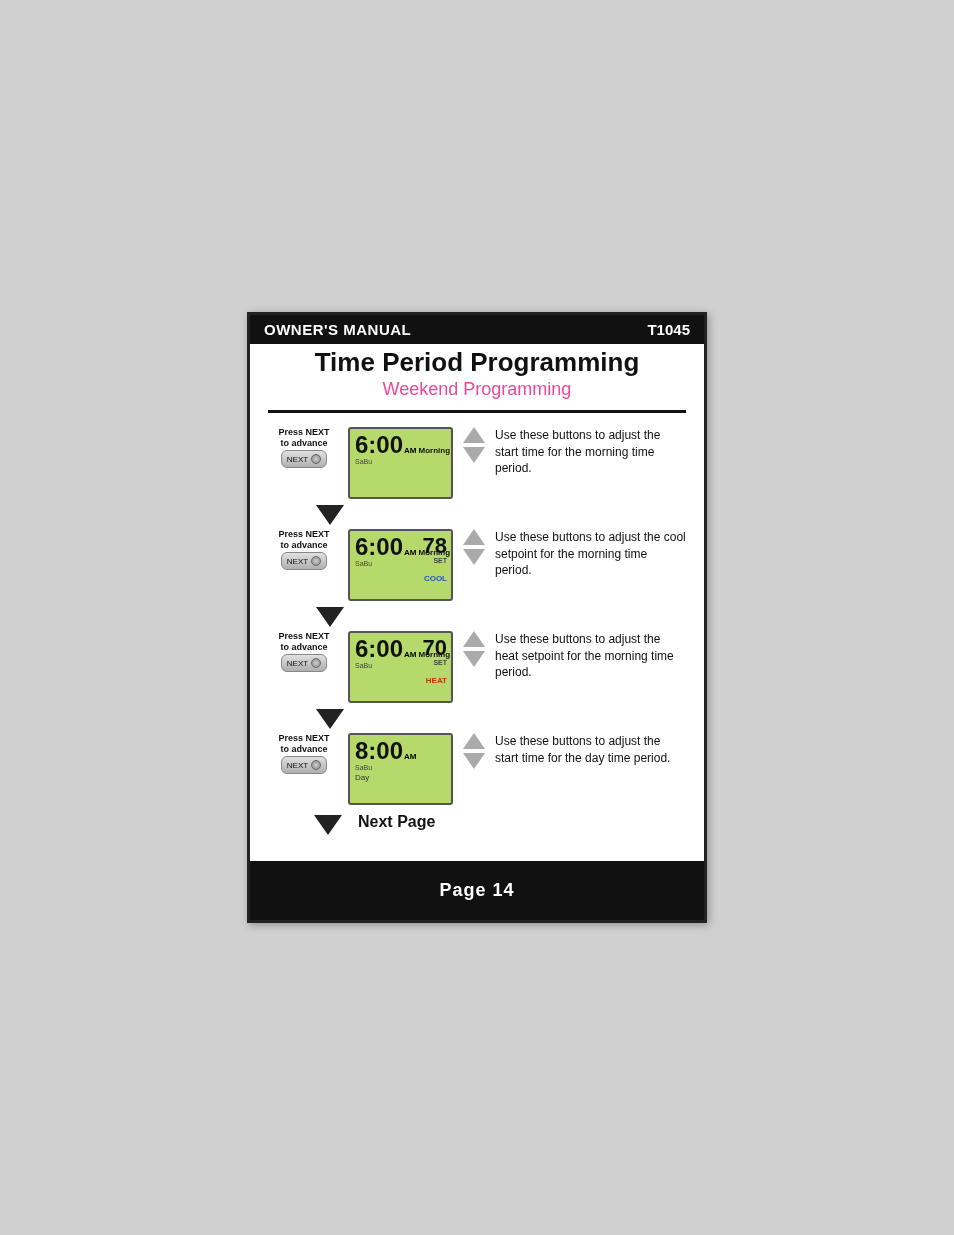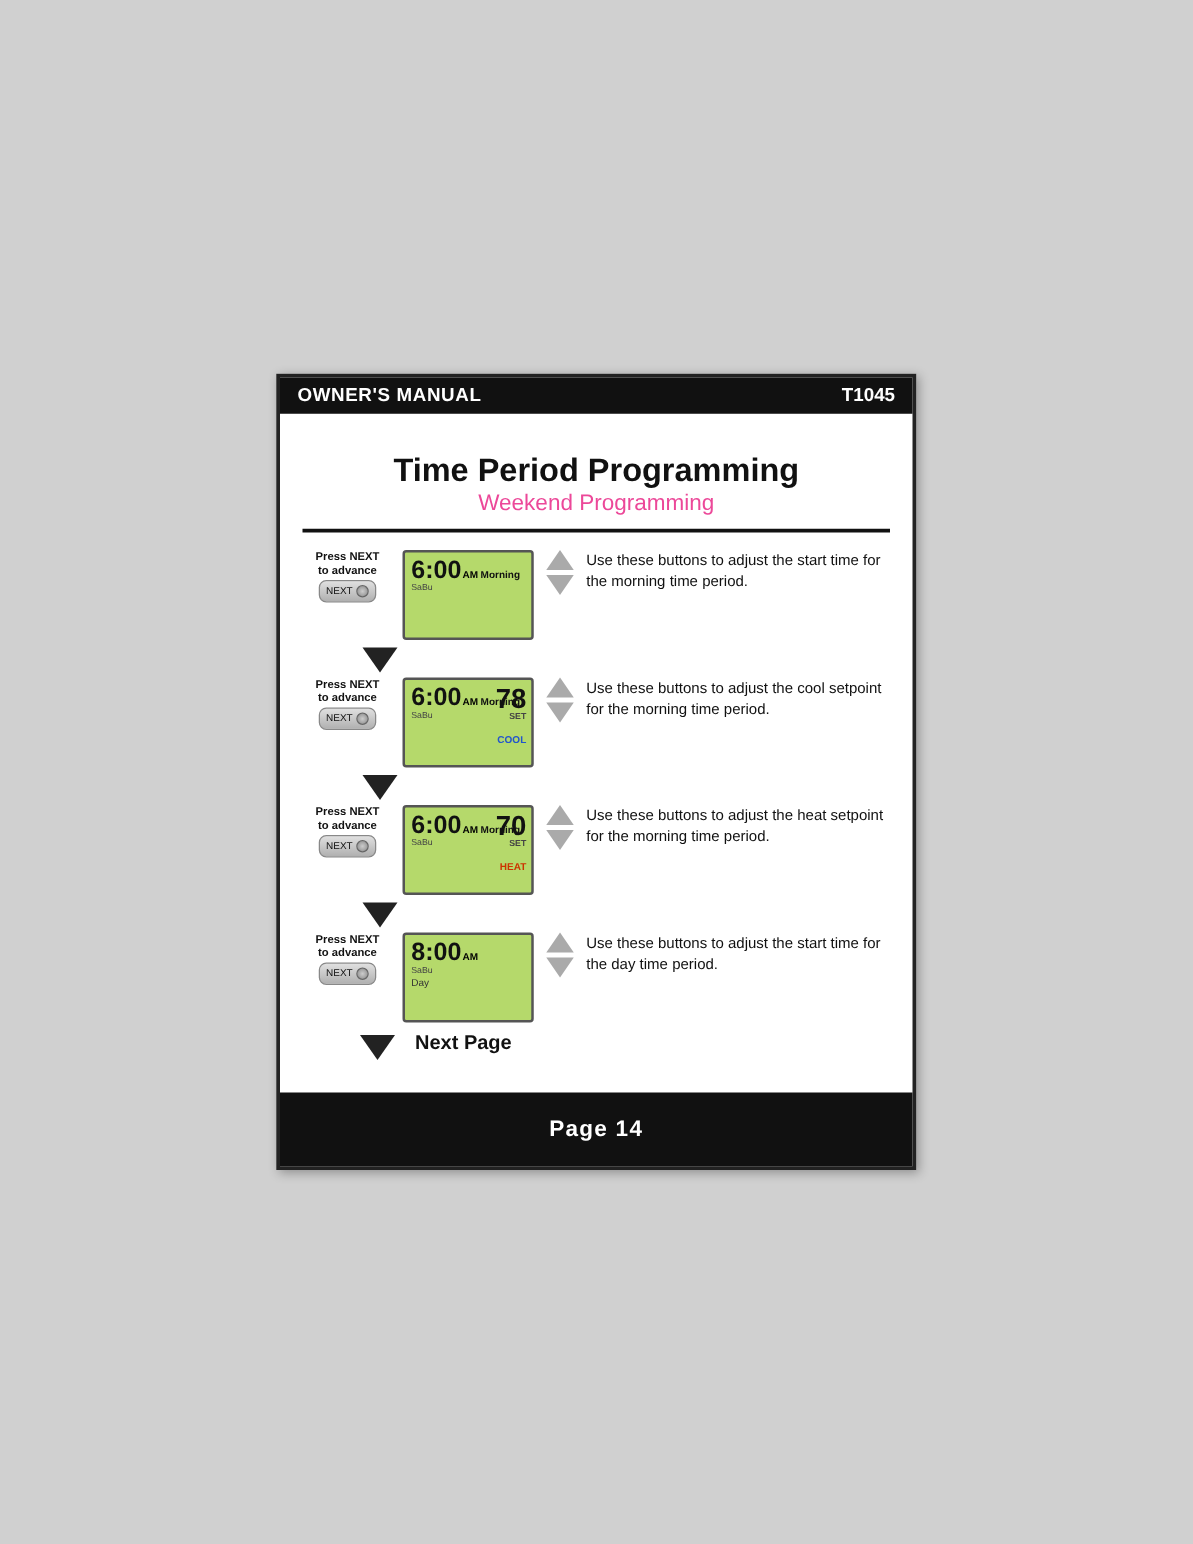--- a/index.html
+++ b/index.html
@@ -16,21 +16,21 @@
       background: #d0d0d0;
       width: 954px;
       min-height: 1235px;
       display: flex;
       align-items: center;
       justify-content: center;
     }
     .manual-card {
       background: #fff;
       border: 3px solid #222;
-      width: 512px;
+      width: 460px;
       padding: 0;
       box-shadow: 2px 2px 8px rgba(0,0,0,0.3);
     }
     .header-bar {
       background: #111;
       color: #fff;
       display: flex;
       justify-content: space-between;
       align-items: center;
       padding: 6px 14px;
@@ -38,21 +38,21 @@
     .header-bar .manual-title {
       font-size: 15px;
       font-weight: bold;
       letter-spacing: 0.5px;
     }
     .header-bar .model-num {
       font-size: 15px;
       font-weight: bold;
     }
     .card-body {
-      padding: 31px 18px 10px 18px;
+      padding: 4px 18px 10px 18px;
     }
     .main-title {
       font-size: 26px;
       font-weight: 900;
       text-align: center;
       color: #111;
       line-height: 1.1;
       margin-bottom: 2px;
     }
     .sub-title {
@@ -116,21 +116,21 @@
       border: 2px solid #555;
       border-radius: 3px;
       width: 105px;
       height: 72px;
       flex-shrink: 0;
       padding: 4px 5px;
       position: relative;
       font-family: Arial, sans-serif;
     }
     .screen-time {
-      font-size: 20px;
+      font-size: 24px;
       font-weight: 900;
       color: #111;
       line-height: 1;
     }
     .screen-period-label {
       font-size: 8px;
       color: #111;
       font-weight: bold;
       margin-left: 2px;
     }

